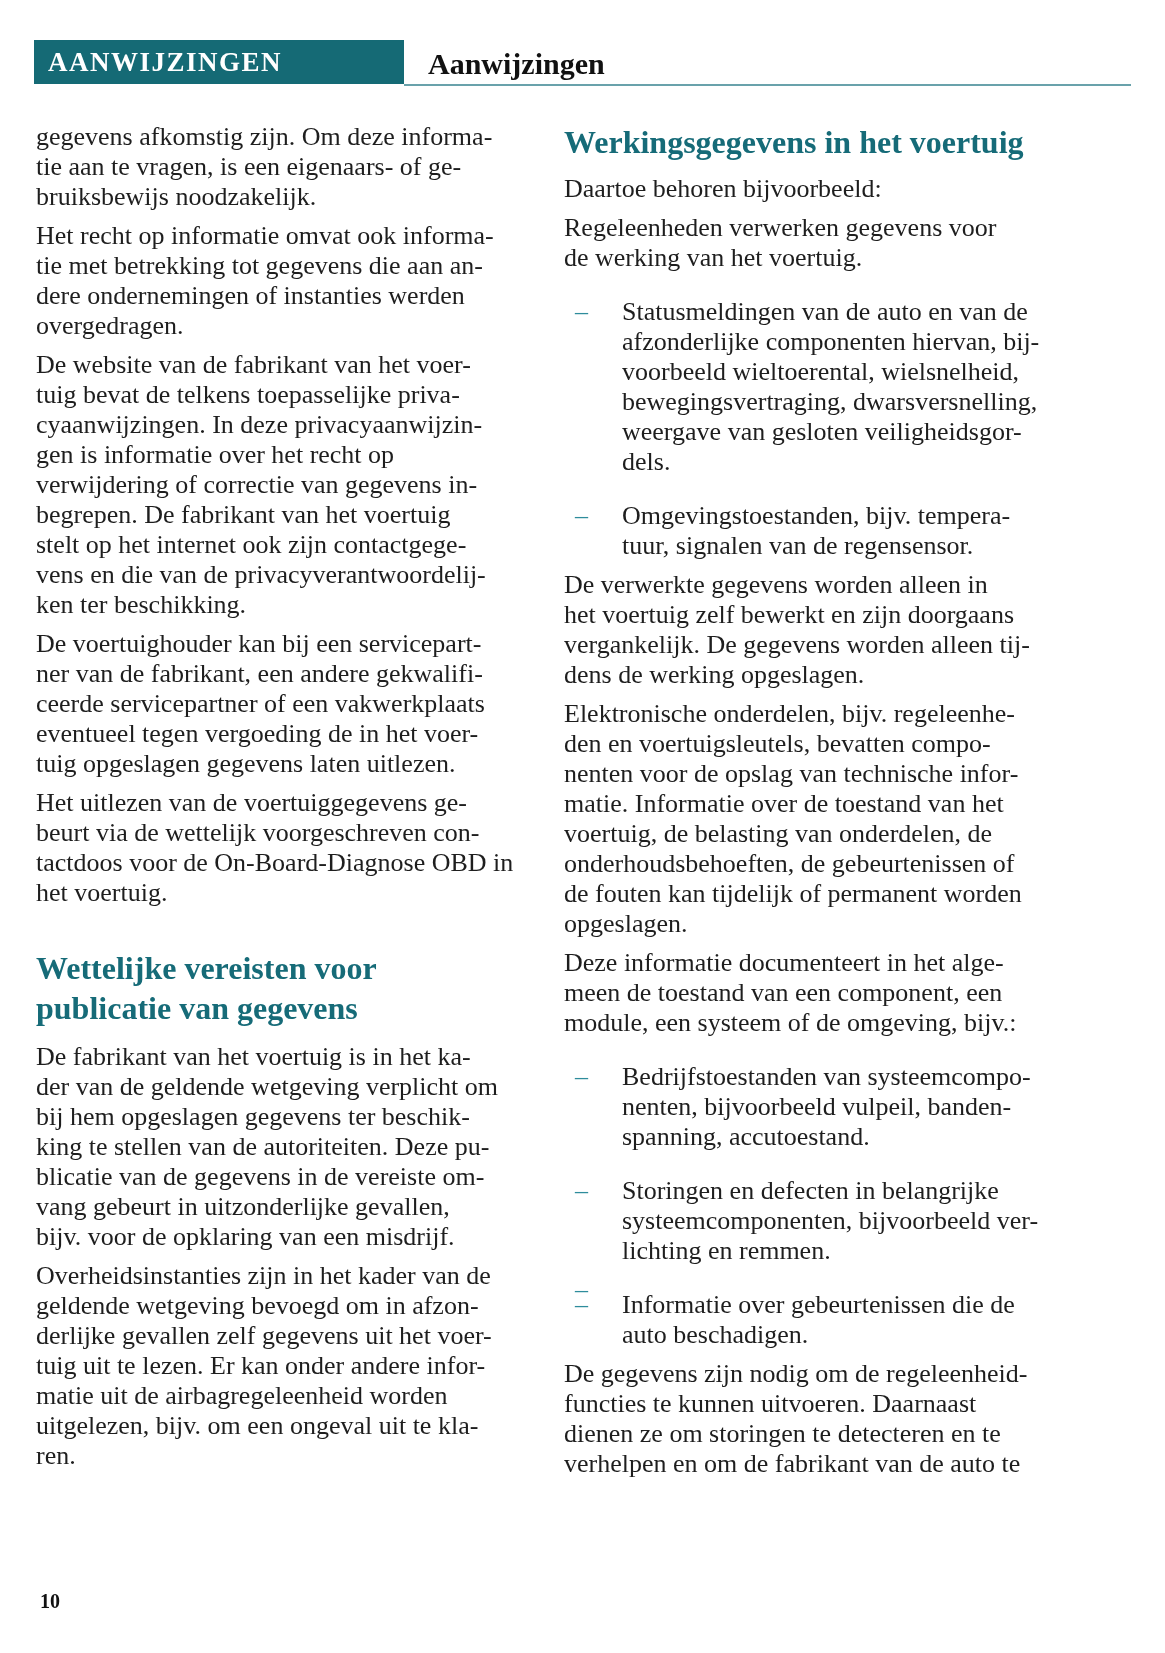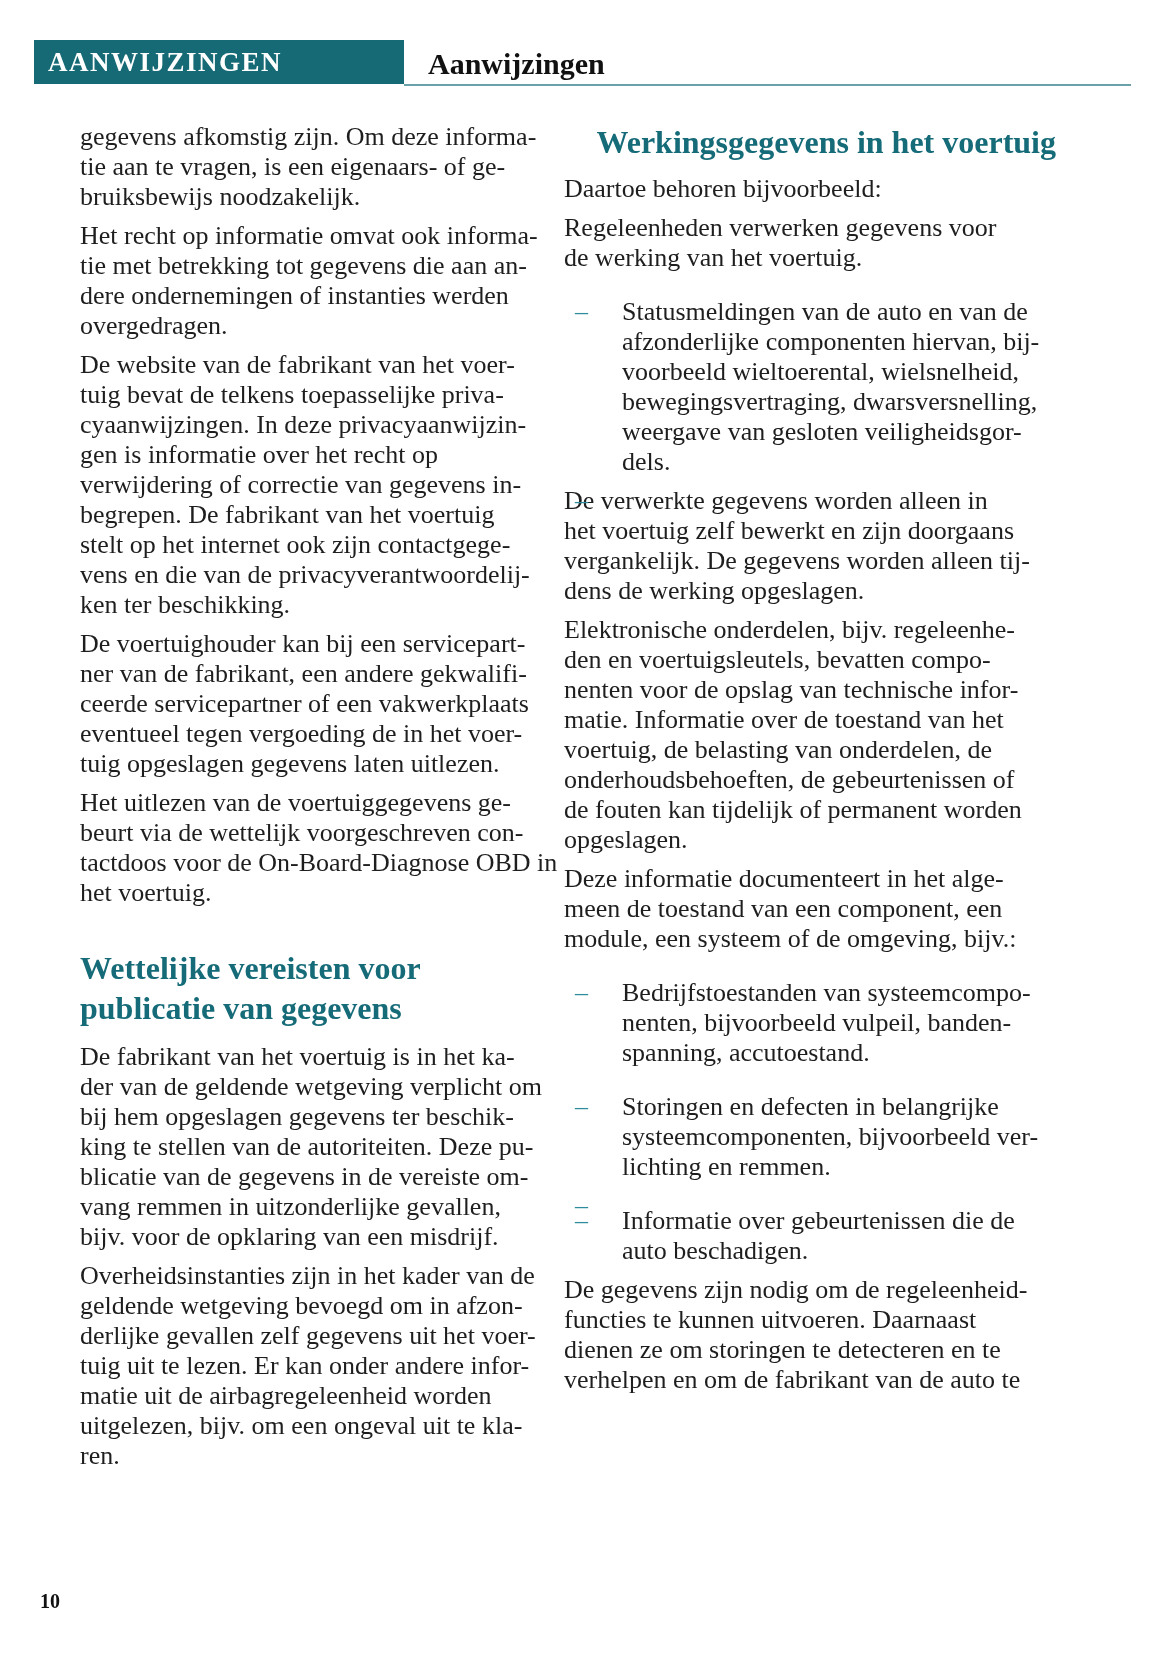--- a/index.html
+++ b/index.html
@@ -22,34 +22,34 @@
   .header-title{
     position:absolute;left:428px;top:47px;
     font-weight:bold;font-size:30px;color:#111111;
   }
   .header-rule{
     position:absolute;left:404px;top:84px;width:727px;height:2px;
     background:#69a2ab;
   }
   
   .col{position:absolute;top:122px;}
-  .col-left{left:36px;width:482px;margin-left:44px;}
+  .col-left{left:36px;width:482px;}
   .col-right{left:564px;width:492px;}
   p.body{
     font-size:26px;line-height:30px;
     margin:0 0 9px 0;
     white-space:pre;
   }
   h2.section{
     color:#166b78;font-weight:bold;
     font-size:32px;line-height:40px;
     margin:40px 0 14px 0;
     white-space:pre-line;
   }
-  h2.section.first{margin-top:0;margin-bottom:12px;text-align:right;}
+  h2.section.first{margin-top:0;margin-bottom:12px;}
   ul.dashlist{list-style:none;margin:0 0 4px 0;padding:0;}
   ul.dashlist li{
     position:relative;
     padding-left:58px;
     font-size:26px;line-height:30px;
     margin:0 0 9px 0;
   }
   ul.dashlist .dash{
     position:absolute;left:11px;top:0;
     color:#2e8c9c;
@@ -99,21 +99,21 @@
 het voertuig.</p>
 
     <h2 class="section">Wettelijke vereisten voor
 publicatie van gegevens</h2>
 
     <p class="body">De fabrikant van het voertuig is in het ka-
 der van de geldende wetgeving verplicht om
 bij hem opgeslagen gegevens ter beschik-
 king te stellen van de autoriteiten. Deze pu-
 blicatie van de gegevens in de vereiste om-
-vang remmen in uitzonderlijke gevallen,
+vang gebeurt in uitzonderlijke gevallen,
 bijv. voor de opklaring van een misdrijf.</p>
     <p class="body">Overheidsinstanties zijn in het kader van de
 geldende wetgeving bevoegd om in afzon-
 derlijke gevallen zelf gegevens uit het voer-
 tuig uit te lezen. Er kan onder andere infor-
 matie uit de airbagregeleenheid worden
 uitgelezen, bijv. om een ongeval uit te kla-
 ren.</p>
   </div>
 
@@ -129,20 +129,22 @@
         <span class="dash">–</span>
         <span class="li-text">Statusmeldingen van de auto en van de
 afzonderlijke componenten hiervan, bij-
 voorbeeld wieltoerental, wielsnelheid,
 bewegingsvertraging, dwarsversnelling,
 weergave van gesloten veiligheidsgor-
 dels.</span>
       </li>
       <li>
         <span class="dash">–</span>
+        <span class="li-text">Omgevingstoestanden, bijv. tempera-
+tuur, signalen van de regensensor.</span>
       </li>
     </ul>
 
     <p class="body">De verwerkte gegevens worden alleen in
 het voertuig zelf bewerkt en zijn doorgaans
 vergankelijk. De gegevens worden alleen tij-
 dens de werking opgeslagen.</p>
     <p class="body">Elektronische onderdelen, bijv. regeleenhe-
 den en voertuigsleutels, bevatten compo-
 nenten voor de opslag van technische infor-

